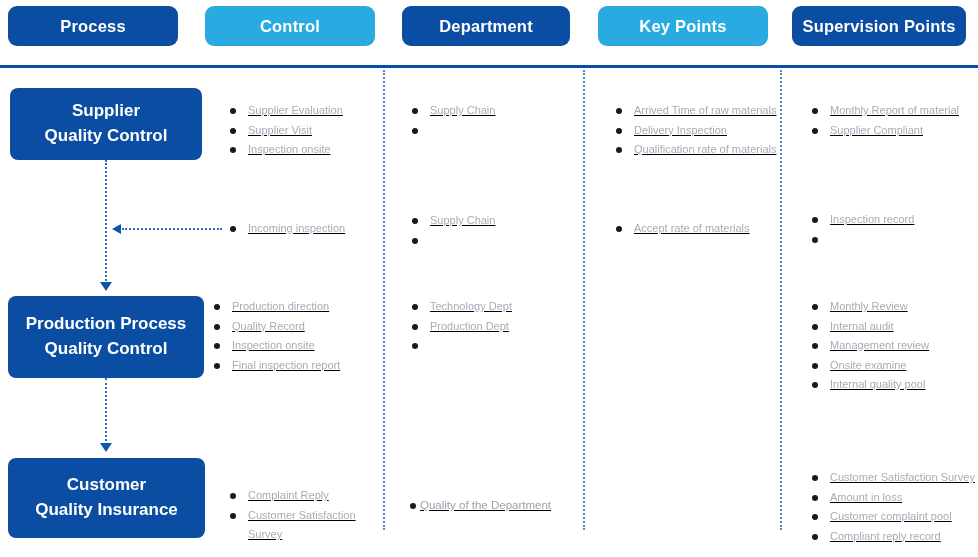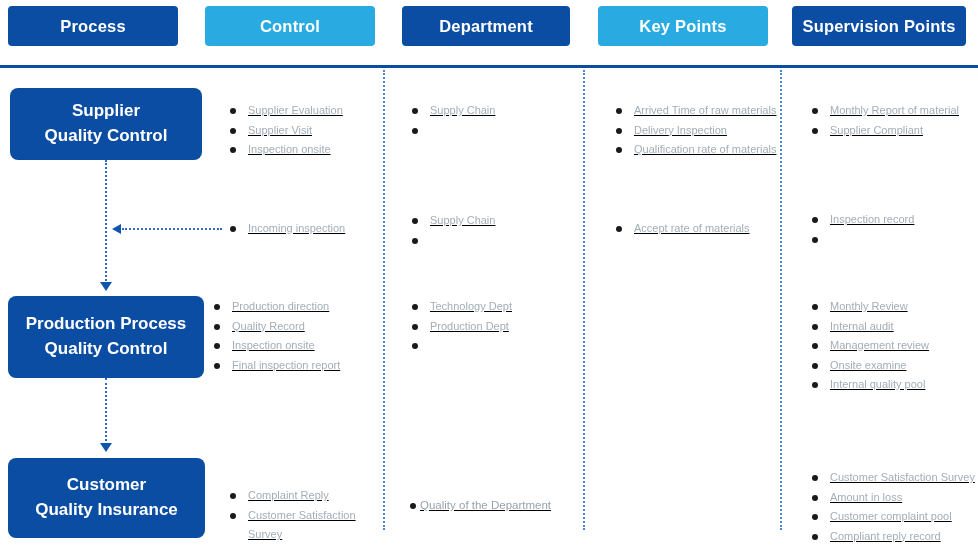--- a/index.html
+++ b/index.html
@@ -2,21 +2,21 @@
 <html><head>
 <meta charset="utf-8">
 <style>
   html,body{margin:0;padding:0;background:#ffffff;}
   #canvas{
     position:relative;width:978px;height:557px;background:#ffffff;overflow:hidden;
     font-family:"Liberation Sans",sans-serif;
   }
   
   .pill{
-    position:absolute;top:6px;height:40px;border-radius:4px;
+    position:absolute;top:6px;height:40px;border-radius:9px;
     display:flex;align-items:center;justify-content:center;
     color:#ffffff;font-size:16.5px;font-weight:600;letter-spacing:.2px;
   }
   .pill.dark{background:#0b4da2;}
   .pill.light{background:#29abe2;}
   
   .rule{position:absolute;left:0;top:65px;width:978px;height:3px;background:#0b4da2;}
   
   .vdiv{position:absolute;top:70px;height:460px;width:0;border-left:2px dotted #4a86d8;}
   

